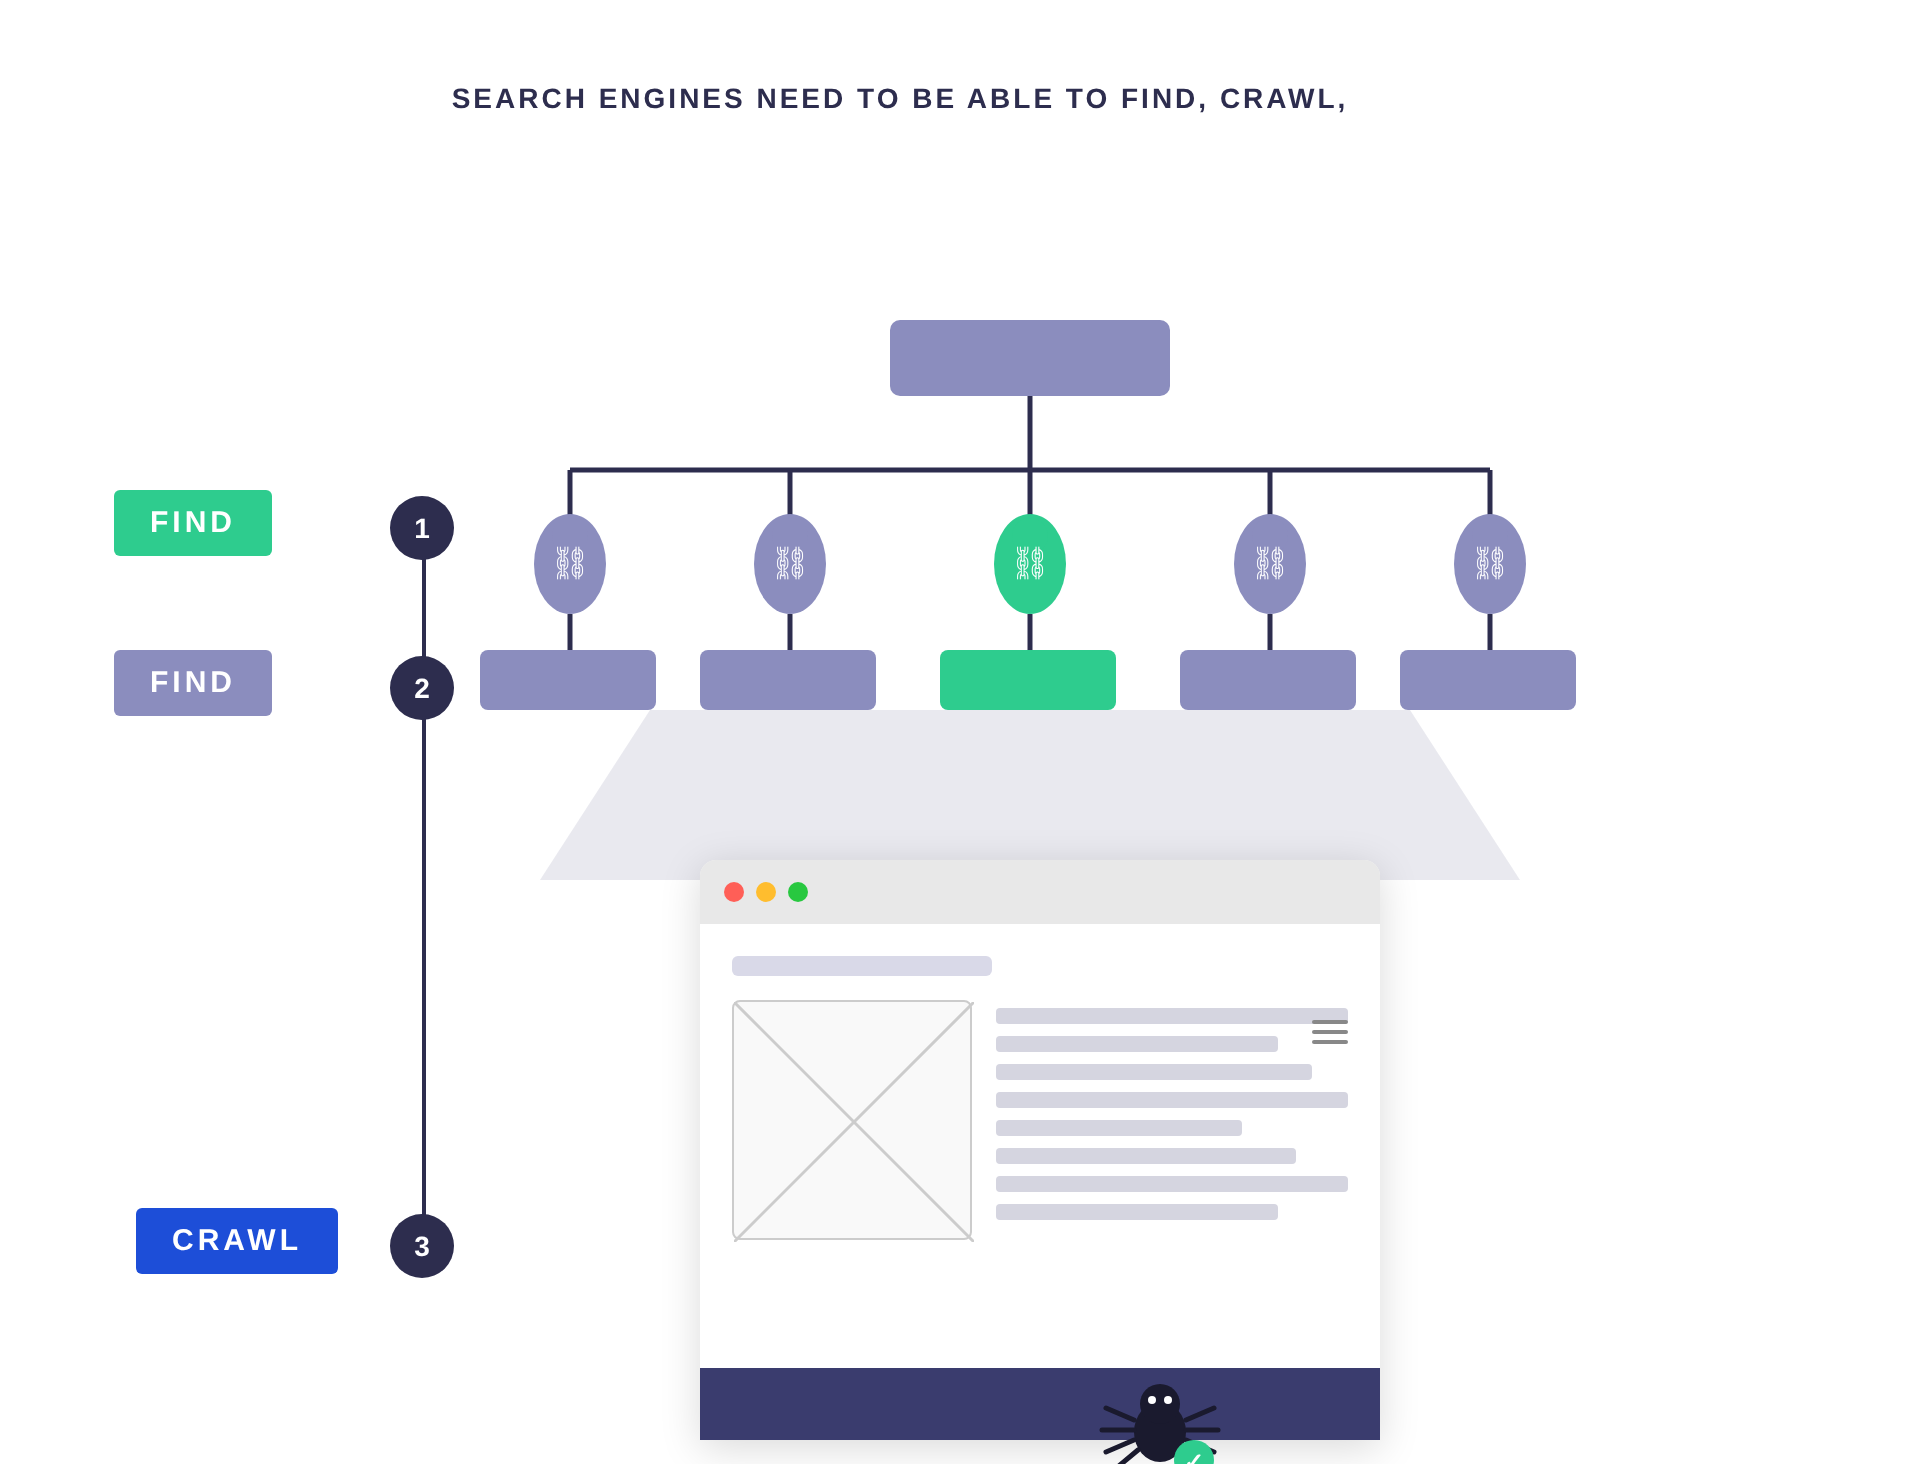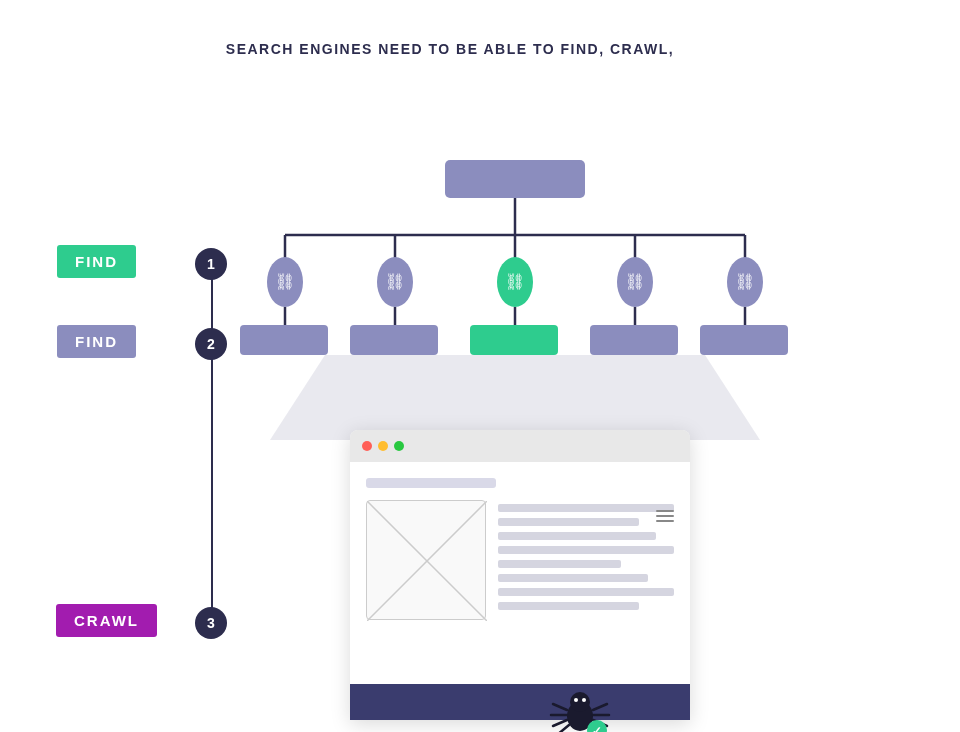--- a/index.html
+++ b/index.html
@@ -61,23 +61,23 @@
       background: #8b8dbe;
       color: #fff;
       font-weight: 800;
       font-size: 15px;
       letter-spacing: 2px;
       padding: 8px 18px;
       border-radius: 3px;
     }
     .label-crawl {
       position: absolute;
-      left: 56px;
+      left: 68px;
       top: 534px;
-      background: #a21caf;
+      background: #1d4ed8;
       color: #fff;
       font-weight: 800;
       font-size: 15px;
       letter-spacing: 2px;
       padding: 8px 18px;
       border-radius: 3px;
     }
 
     
     .num-circle {

